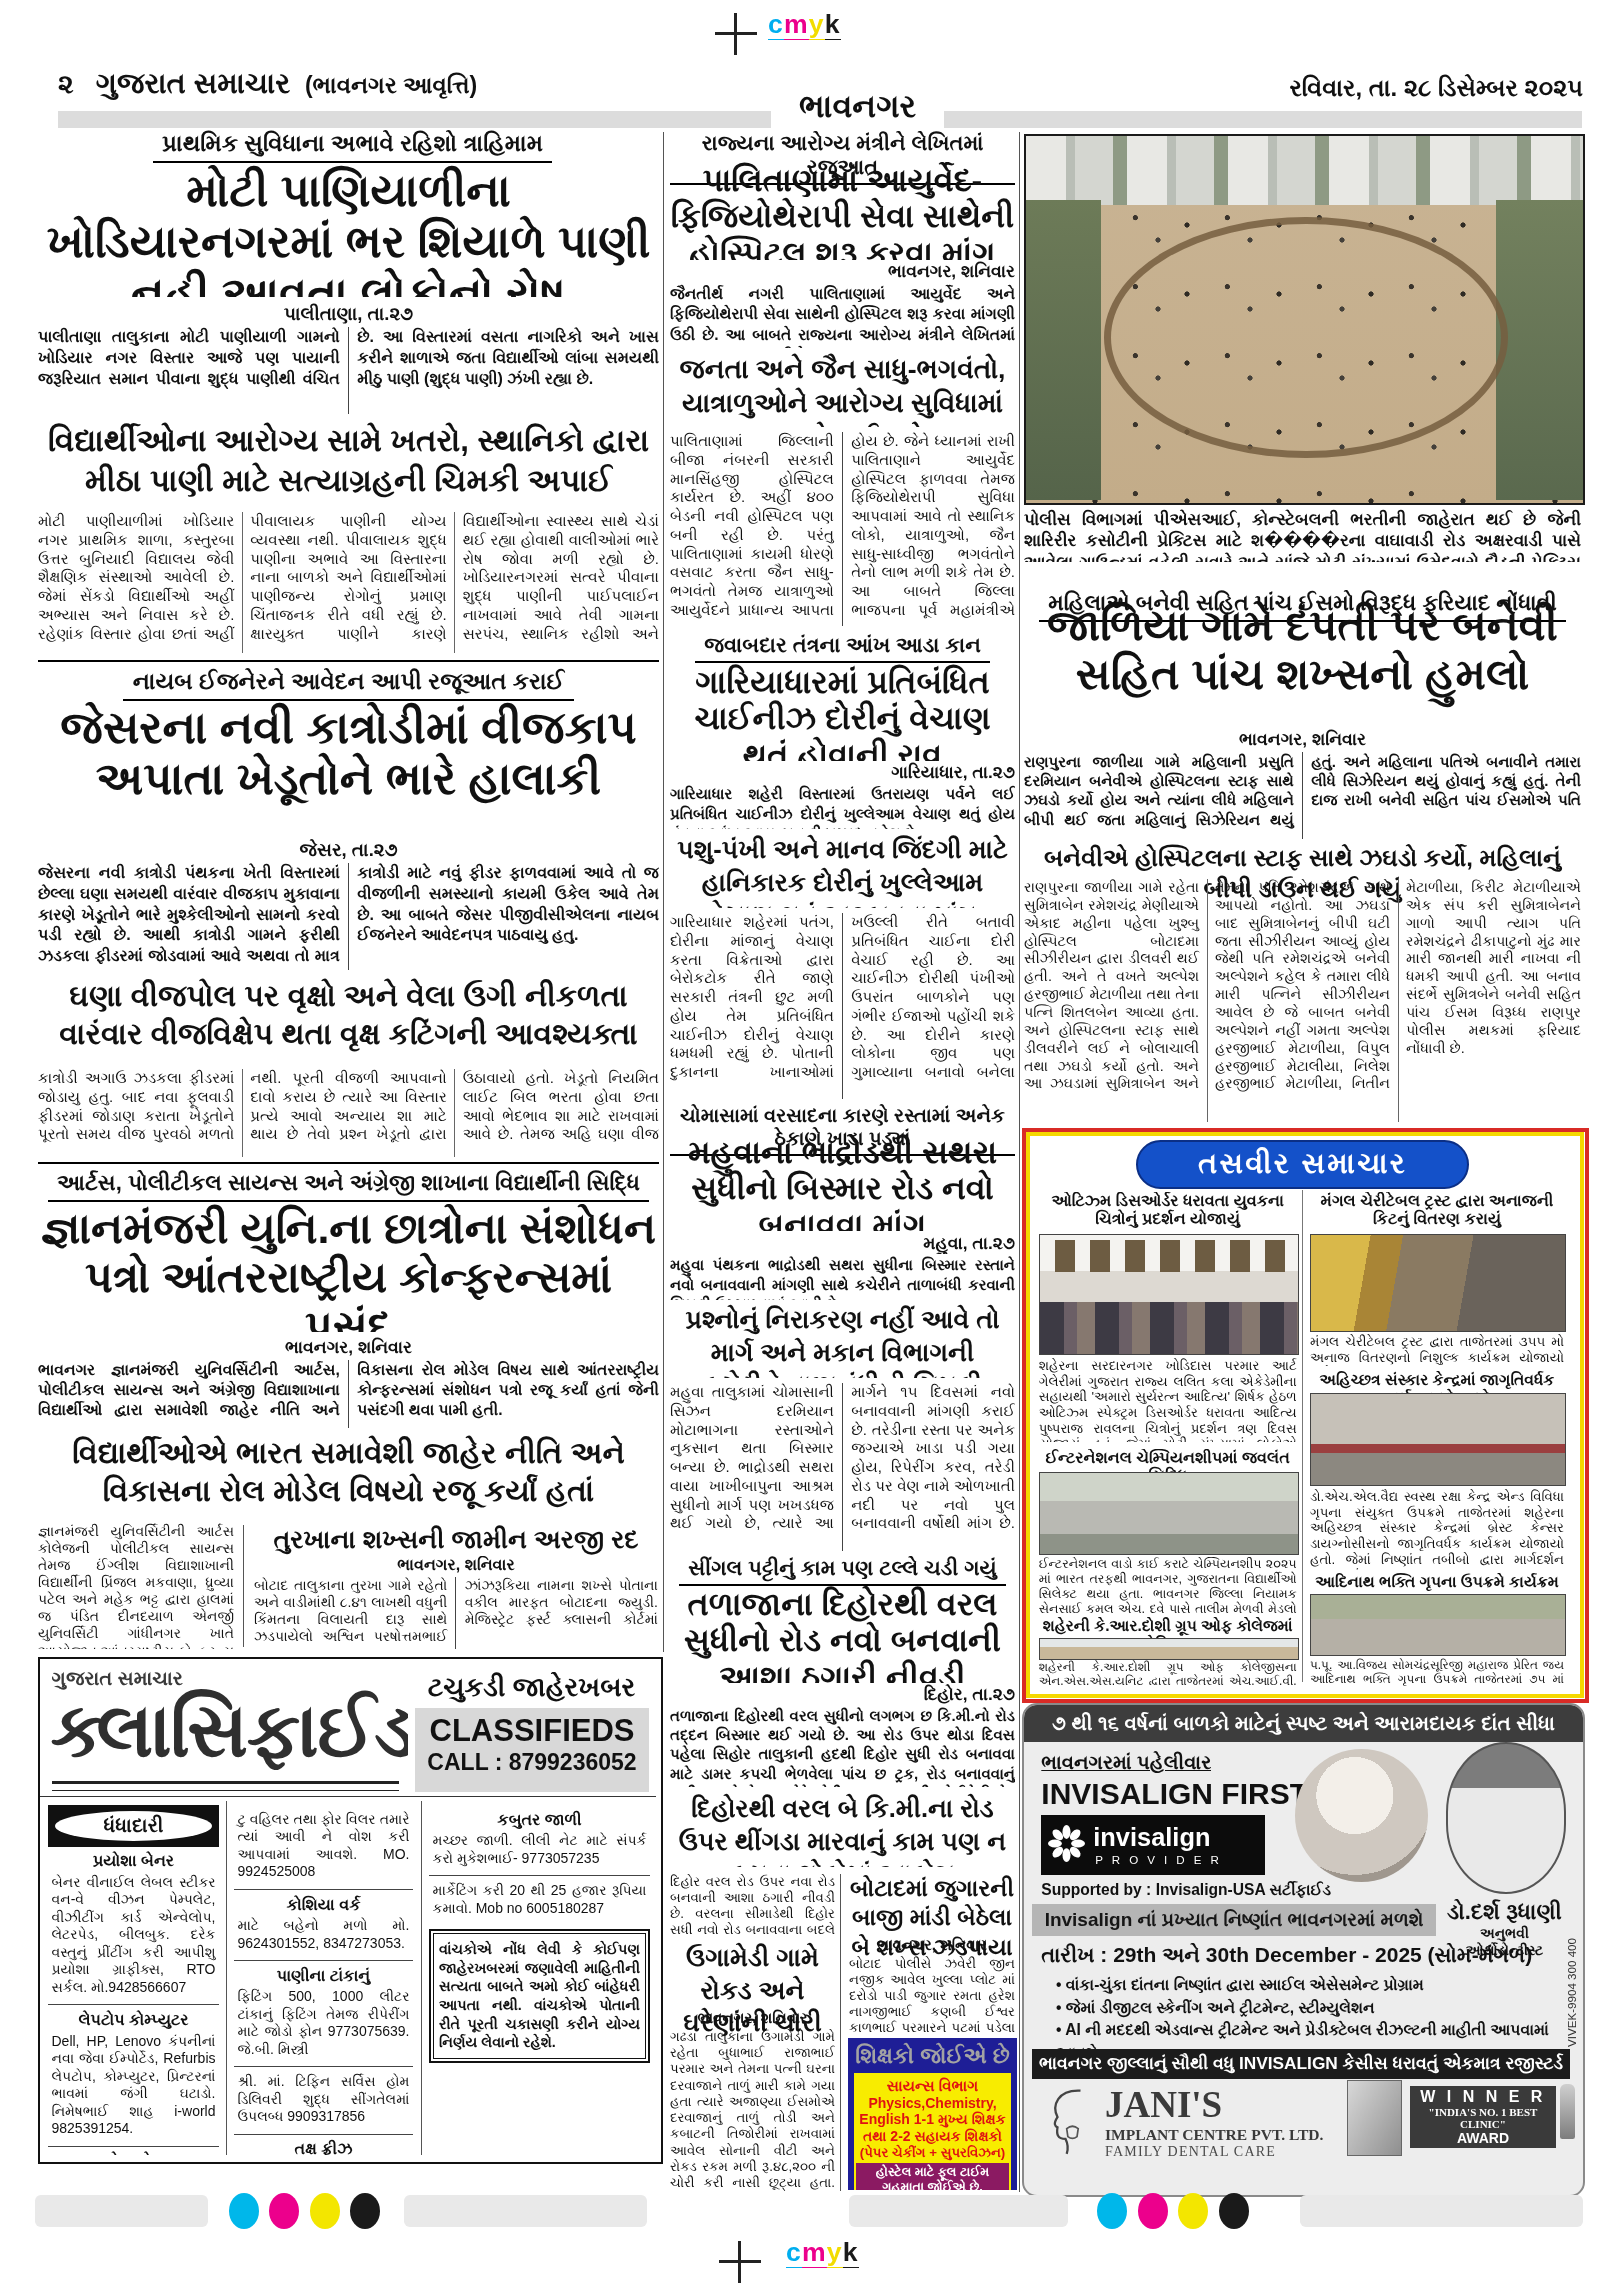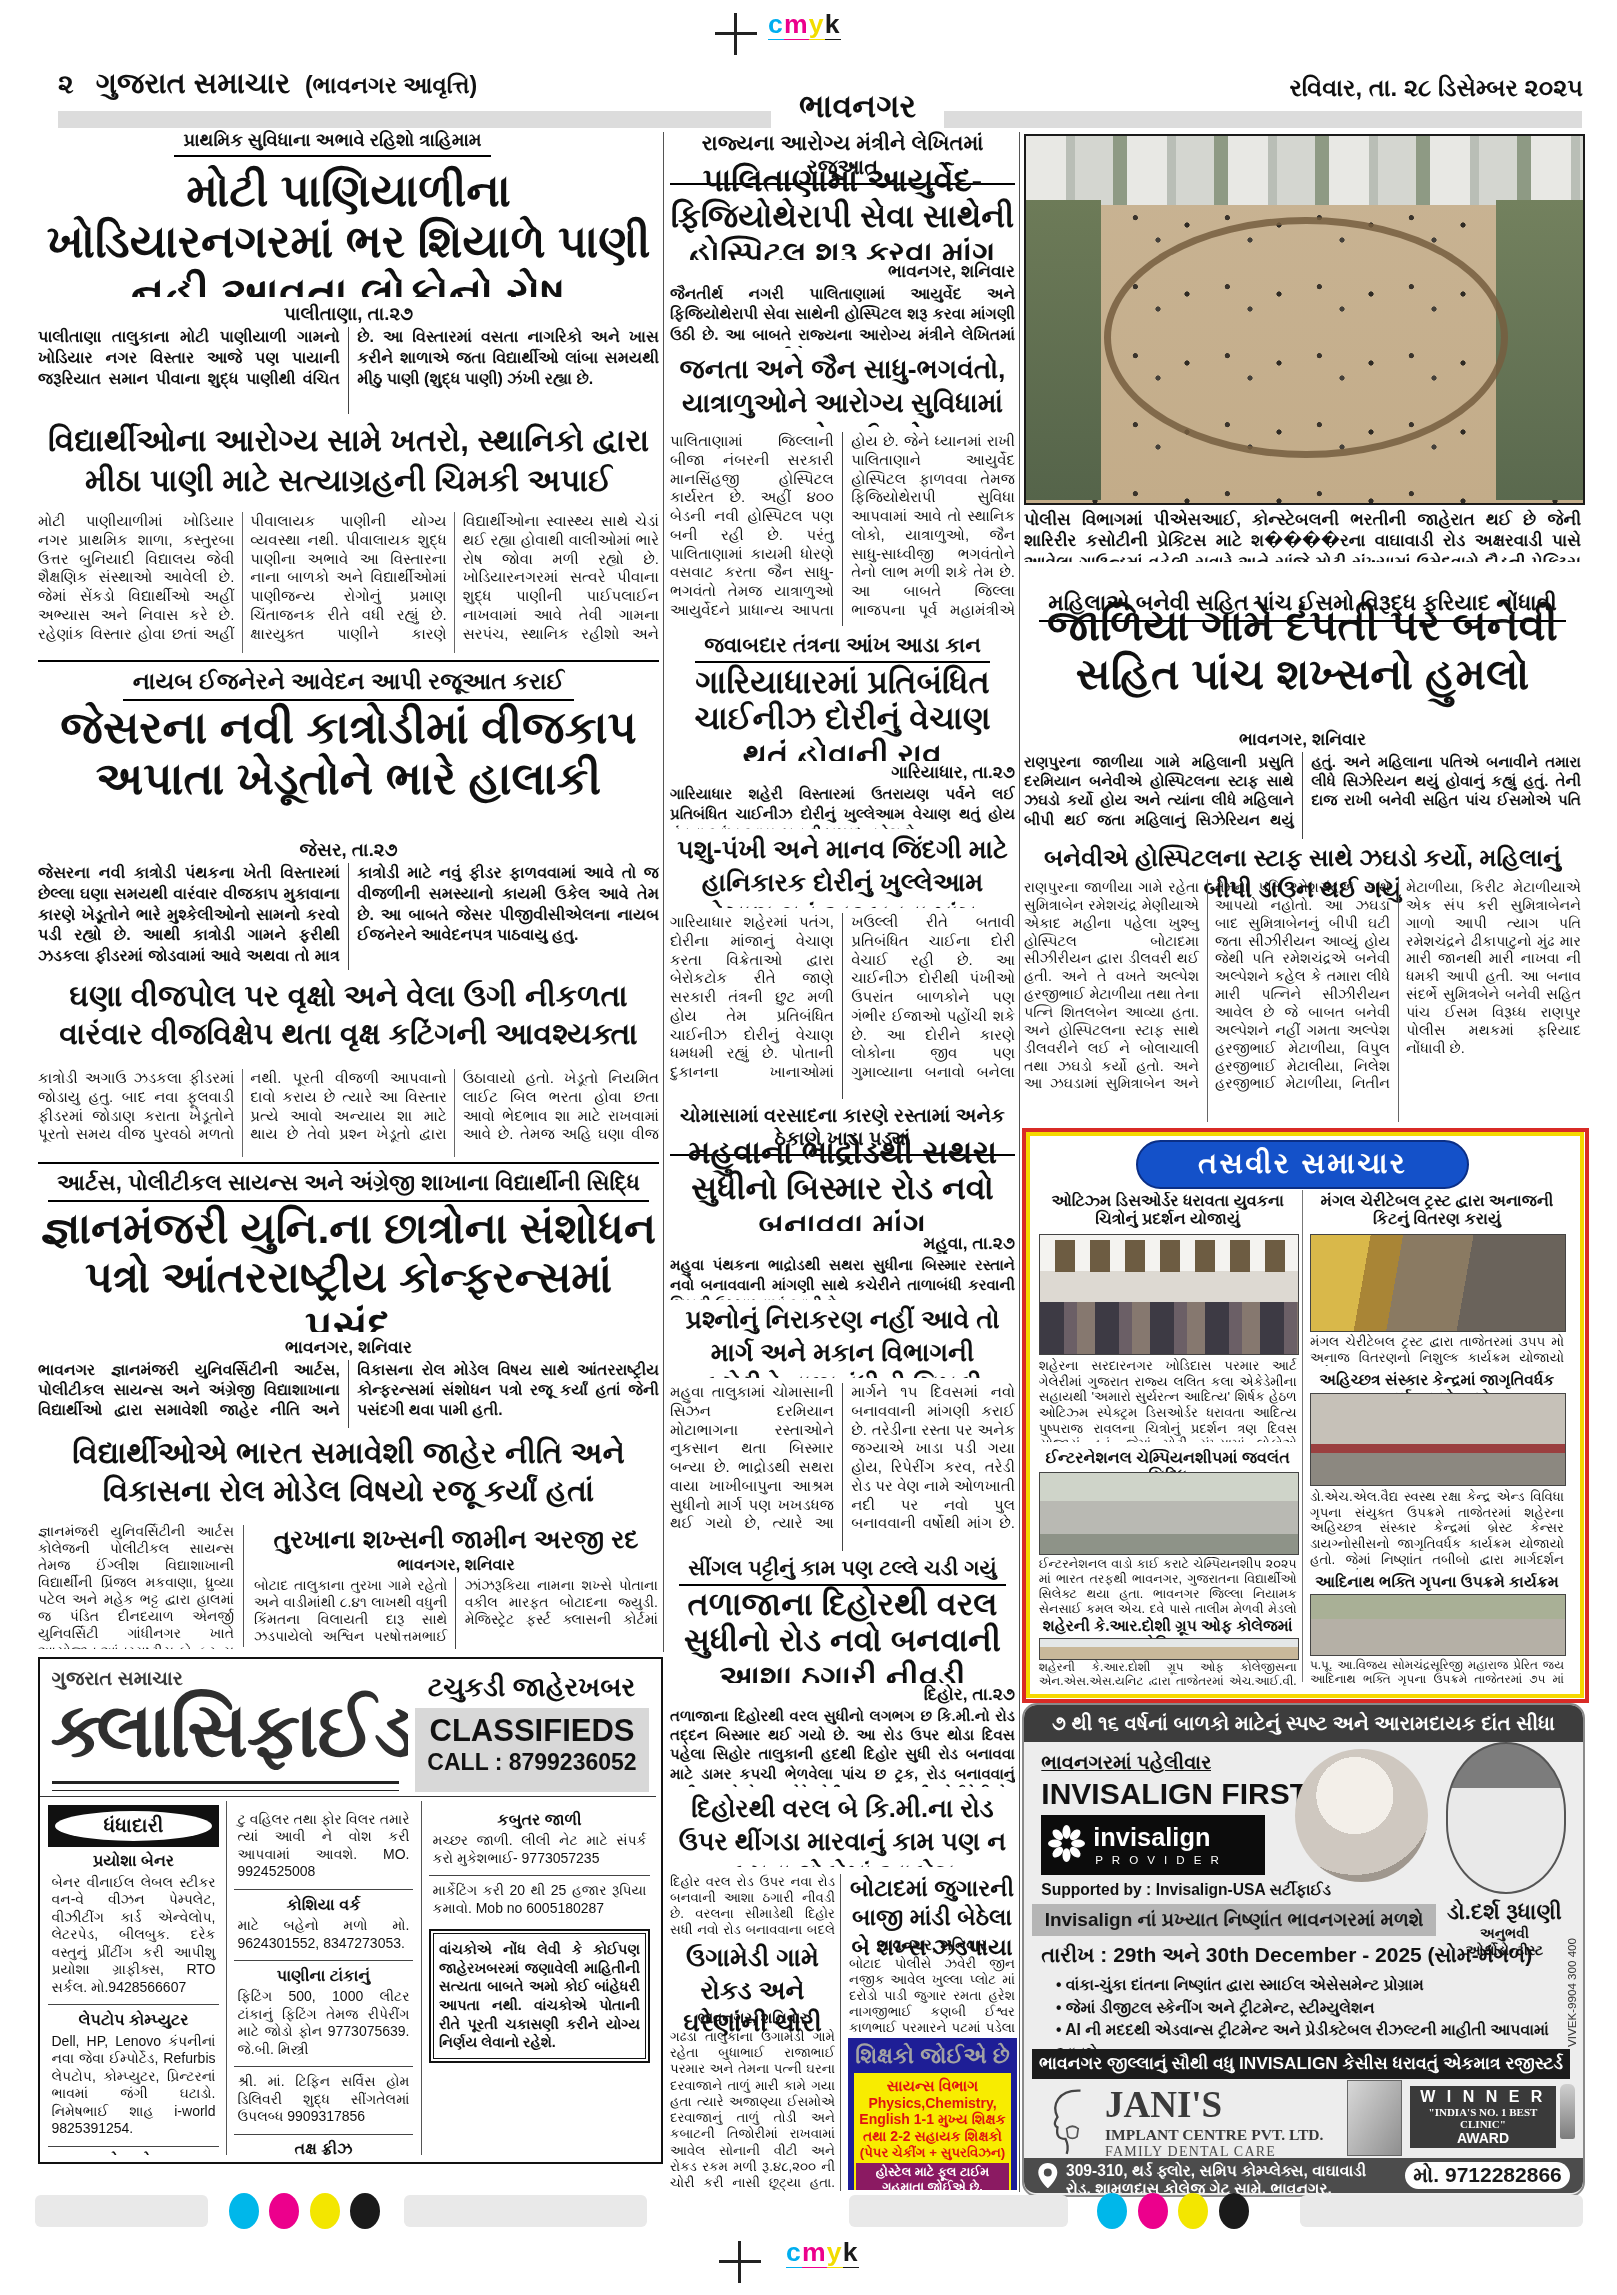--- a/index.html
+++ b/index.html
@@ -57,21 +57,21 @@
     <span style="color:#00aeef;border-color:#00aeef">c</span><span style="color:#ec008c;border-color:#ec008c">m</span><span style="color:#f2dc00;border-color:#f2dc00">y</span><span style="color:#1a1a1a;border-color:#1a1a1a">k</span>
   </div>
   <div class="ab b" style="left:1190px;top:74px;width:393px;text-align:right;font-size:24px">રવિવાર, તા. ૨૮ ડિસેમ્બર ૨૦૨૫</div>
   <div class="gbar" style="left:58px;top:111px;width:713px;height:17.3px"></div>
   <div class="ab b ctr" style="left:771px;top:88px;width:173px;font-size:32px">ભાવનગર</div>
   <div class="gbar" style="left:944px;top:111px;width:638px;height:17.3px"></div>
 
   <div class="vr" style="left:663px;top:132px;height:1520px"></div>
   <div class="vr" style="left:1019px;top:132px;height:2060px"></div>
 
-  <div class="ab kick" style="left:22px;top:130px;width:621px;font-size:18px"><span>પ્રાથમિક સુવિધાના અભાવે રહિશો ત્રાહિમામ</span></div>
+  <div class="ab kick" style="left:42px;top:130px;width:621px;font-size:23px"><span>પ્રાથમિક સુવિધાના અભાવે રહિશો ત્રાહિમામ</span></div>
   <div class="ab hl" style="left:38px;top:165px;width:621px;height:132px;font-size:45px">મોટી પાણિયાળીના ખોડિયારનગરમાં ભર શિયાળે પાણી નહી આવતા લોકોનો રોષ</div>
   <div class="ab dl" style="left:38px;top:303px;width:621px;font-size:18.5px">પાલીતાણા, તા.૨૭</div>
   <div class="ab c2" style="left:38px;top:327px;width:621px;height:87px;font-size:16px;line-height:1.3;font-weight:600">પાલીતાણા તાલુકાના મોટી પાણીયાળી ગામનો ખોડિયાર નગર વિસ્તાર આજે પણ પાયાની જરૂરિયાત સમાન પીવાના શુદ્ધ પાણીથી વંચિત છે. આ વિસ્તારમાં વસતા નાગરિકો અને ખાસ કરીને શાળાએ જતા વિદ્યાર્થીઓ લાંબા સમયથી મીઠુ પાણી (શુદ્ધ પાણી) ઝંખી રહ્યા છે.</div>
   <div class="ab sub" style="left:38px;top:421px;width:621px;height:85px;font-size:31px">વિદ્યાર્થીઓના આરોગ્ય સામે ખતરો, સ્થાનિકો દ્વારા મીઠા પાણી માટે સત્યાગ્રહની ચિમકી અપાઈ</div>
   <div class="ab c3" style="left:38px;top:512px;width:621px;height:141px;font-size:15px;line-height:1.25">મોટી પાણીયાળીમાં ખોડિયાર નગર પ્રાથમિક શાળા, કસ્તુરબા ઉત્તર બુનિયાદી વિદ્યાલય જેવી શૈક્ષણિક સંસ્થાઓ આવેલી છે. જેમાં સેંકડો વિદ્યાર્થીઓ અહીં અભ્યાસ અને નિવાસ કરે છે. રહેણાંક વિસ્તાર હોવા છતાં અહીં પીવાલાયક પાણીની યોગ્ય વ્યવસ્થા નથી. પીવાલાયક શુદ્ધ પાણીના અભાવે આ વિસ્તારના નાના બાળકો અને વિદ્યાર્થીઓમાં પાણીજન્ય રોગોનું પ્રમાણ ચિંતાજનક રીતે વધી રહ્યું છે. ક્ષારયુક્ત પાણીને કારણે વિદ્યાર્થીઓના સ્વાસ્થ્ય સાથે ચેડાં થઈ રહ્યા હોવાથી વાલીઓમાં ભારે રોષ જોવા મળી રહ્યો છે. ખોડિયારનગરમાં સત્વરે પીવાના શુદ્ધ પાણીની પાઈપલાઈન નાખવામાં આવે તેવી ગામના સરપંચ, સ્થાનિક રહીશો અને શાળા સંચાલકોમાં માંગ ઉઠવા પામેલ છે. અત્રે વિદ્યાર્થીઓના સ્વાસ્થ્યને ધ્યાનમાં રાખીને નિયમિત અને પૂરતા ફોર્સથી પાણી આપવામાં આવે તે માટે તંત્ર દ્વારા તાત્કાલિક સર્વે કરી આ શિરદર્દ સમાન સમસ્યાનો કાયમી ઉકેલ લાવવામાં આવે તે ઈચ્છનીય છે. જો આગામી દિવસોમાં આ સમસ્યાનું નિરાકરણ નહીં આવે તો સ્થાનિકો અને વિદ્યાર્થીઓના હિતમાં મીઠા પાણીનો સત્યાગ્રહ કરવાની ફરજ પડશે.</div>
   <div class="hr" style="left:38px;top:660px;width:621px"></div>
 
   <div class="ab kick" style="left:38px;top:668px;width:621px;font-size:23px"><span>નાયબ ઈજનેરને આવેદન આપી રજૂઆત કરાઈ</span></div>
   <div class="ab hl" style="left:38px;top:702px;width:621px;height:132px;font-size:45px">જેસરના નવી કાત્રોડીમાં વીજકાપ અપાતા ખેડૂતોને ભારે હાલાકી</div>
   <div class="ab dl" style="left:38px;top:839px;width:621px;font-size:18.5px">જેસર, તા.૨૭</div>
@@ -307,29 +307,20 @@
     <div class="ab b" style="left:81px;top:421px;font-size:15.6px;font-family:'Liberation Serif',serif;color:#3a3a3a">IMPLANT CENTRE PVT. LTD.</div>
     <div class="ab" style="left:81px;top:439px;font-size:14px;font-family:'Liberation Serif',serif;color:#4a4a4a;letter-spacing:1.2px">FAMILY DENTAL CARE</div>
     <div class="ab" style="left:323px;top:375px;width:53px;height:74px;background:linear-gradient(120deg,#d8d8d8,#8f8f8f);border:1.2px solid #666"></div>
     <div class="ab ctr" style="left:386px;top:381px;width:146px;height:60px;background:#3a3a3a;color:#fff;padding-top:2.3px">
       <div class="b" style="font-size:16px;letter-spacing:3.5px">W I N N E R</div>
       <div class="b" style="font-size:11px;font-family:'Liberation Serif',serif">"INDIA'S NO. 1 BEST CLINIC"</div>
       <div class="b" style="font-size:14px;font-family:Liberation Sans, sans-serif">AWARD</div>
     </div>
     <div class="ab" style="left:536px;top:379px;width:15px;height:55px;background:linear-gradient(#cfcfcf,#7d7d7d);border-radius:5.8px 5.8px 2.3px 2.3px"></div>
     <div class="ab" style="left:541px;top:233px;font-size:11.6px;color:#333;writing-mode:vertical-rl;transform:rotate(180deg)">VIVEK-9904 300 400</div>
-    <div class="ab" style="left:0;top:453px;width:100%;height:35px;background:#4c4c4c;border-radius:0 0 11.6px 11.6px">
-      <svg width="19.6" height="25.4" viewBox="0 0 24 32" style="position:absolute;left:14px;top:4.6px">
-        <path d="M12 0C5 0 0 5 0 12c0 9 12 20 12 20s12-11 12-20C24 5 19 0 12 0zm0 17a5 5 0 110-10 5 5 0 010 10z" fill="#fff"></path>
-      </svg>
-      <div class="b" style="position:absolute;left:42px;top:3.5px;width:323px;color:#fff;font-size:15.6px;line-height:1.2">309-310, થર્ડ ફ્લોર, સમિપ કોમ્પ્લેક્સ, વાઘાવાડી રોડ, શામળદાસ કોલેજ ગેટ સામે, ભાવનગર.</div>
-      <div class="ab ctr" style="left:381px;top:4px;width:165px;height:26.6px;background:#fff;border-radius:14px">
-        <span class="b" style="font-size:21px;line-height:25.4px;color:#1a1a1a">મો. 9712282866</span>
-      </div>
-    </div>
   </div>
 
   <div class="caps" style="left:35px;top:2195px;width:173px"></div>
   <div class="dot" style="left:229px;top:2193px;background:#00b7ea"></div>
   <div class="dot" style="left:269px;top:2193px;background:#ec008c"></div>
   <div class="dot" style="left:310px;top:2193px;background:#f3e600"></div>
   <div class="dot" style="left:350px;top:2193px;background:#1a1a1a"></div>
   <div class="caps" style="left:404px;top:2195px;width:243px"></div>
   <div class="caps" style="left:849px;top:2195px;width:219px"></div>
   <div class="dot" style="left:1097px;top:2193px;background:#00b7ea"></div>

